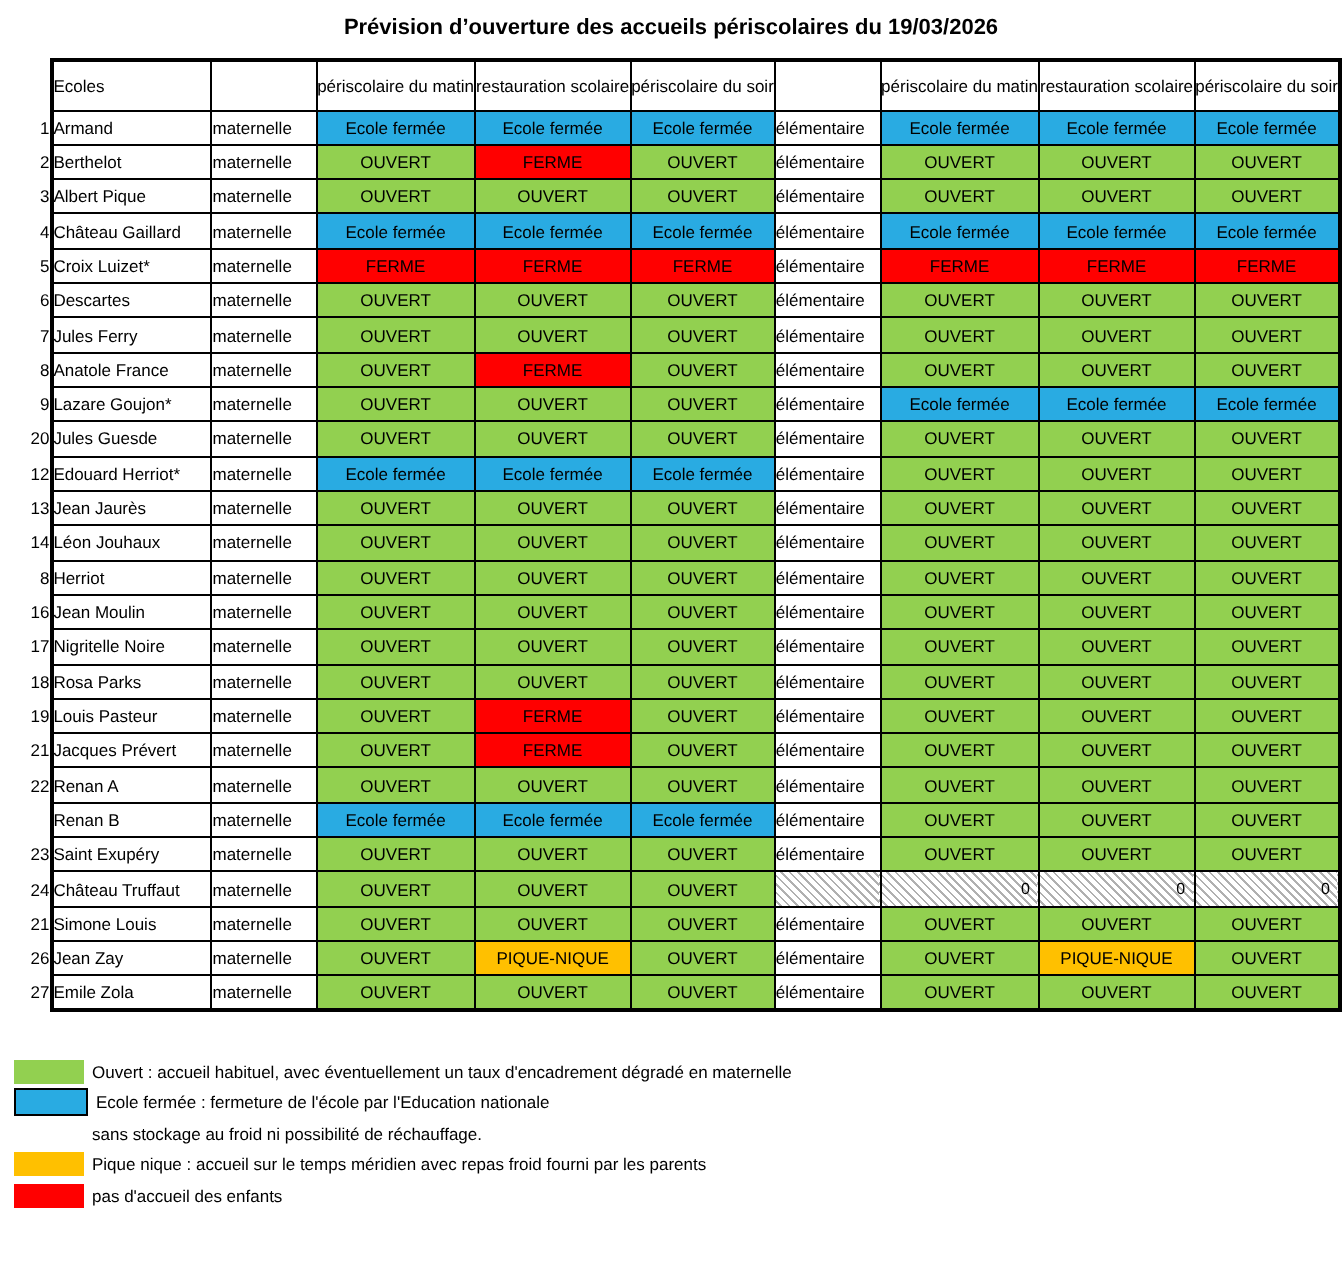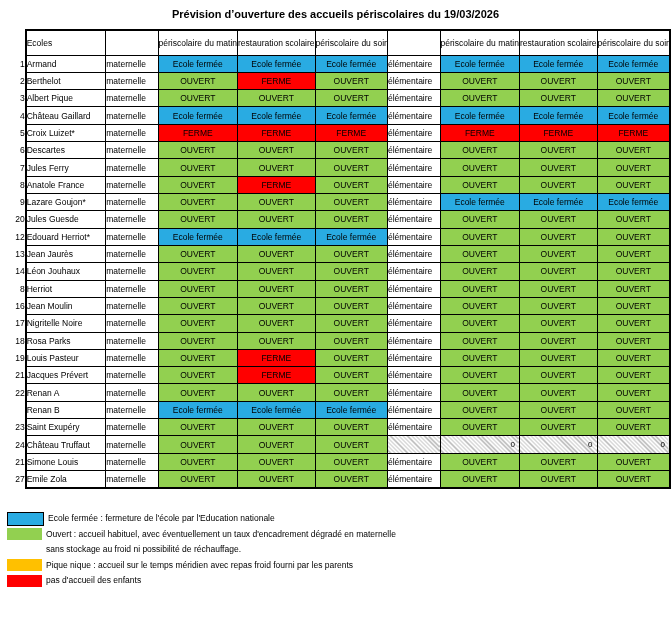--- a/index.html
+++ b/index.html
@@ -358,42 +358,54 @@
           <td class="type">maternelle</td>
           <td class="status" style="background: rgb(146, 208, 80);">OUVERT</td>
           <td class="status" style="background: rgb(146, 208, 80);">OUVERT</td>
           <td class="status" style="background: rgb(146, 208, 80);">OUVERT</td>
           <td class="type">élémentaire</td>
           <td class="status" style="background: rgb(146, 208, 80);">OUVERT</td>
           <td class="status" style="background: rgb(146, 208, 80);">OUVERT</td>
           <td class="status" style="background: rgb(146, 208, 80);">OUVERT</td>
         </tr>
         <tr>
+          <td class="num">26</td>
+          <td class="name">Jean Zay</td>
+          <td class="type">maternelle</td>
+          <td class="status" style="background: rgb(146, 208, 80);">OUVERT</td>
+          <td class="status" style="background: rgb(255, 192, 0);">PIQUE-NIQUE</td>
+          <td class="status" style="background: rgb(146, 208, 80);">OUVERT</td>
+          <td class="type">élémentaire</td>
+          <td class="status" style="background: rgb(146, 208, 80);">OUVERT</td>
+          <td class="status" style="background: rgb(255, 192, 0);">PIQUE-NIQUE</td>
+          <td class="status" style="background: rgb(146, 208, 80);">OUVERT</td>
+        </tr>
+        <tr>
           <td class="num">27</td>
           <td class="name">Emile Zola</td>
           <td class="type">maternelle</td>
           <td class="status" style="background: rgb(146, 208, 80);">OUVERT</td>
           <td class="status" style="background: rgb(146, 208, 80);">OUVERT</td>
           <td class="status" style="background: rgb(146, 208, 80);">OUVERT</td>
           <td class="type">élémentaire</td>
           <td class="status" style="background: rgb(146, 208, 80);">OUVERT</td>
           <td class="status" style="background: rgb(146, 208, 80);">OUVERT</td>
           <td class="status" style="background: rgb(146, 208, 80);">OUVERT</td>
         </tr>
       </tbody>
   </table>
 
   <div class="legend">
+    <div class="legend-row">
+      <span class="legend-swatch" style="background: rgb(146, 208, 80);"></span>
+      <span class="legend-text">Ouvert : accueil habituel, avec éventuellement un taux d'encadrement dégradé en maternelle</span>
+    </div>
     <div class="legend-row">
       <span class="legend-swatch" style="background: rgb(41, 171, 226); border: 1px solid rgb(0, 0, 0);"></span>
       <span class="legend-text">Ecole fermée : fermeture de l'école par l'Education nationale</span>
-    </div>
-    <div class="legend-row">
-      <span class="legend-swatch" style="background: rgb(146, 208, 80);"></span>
-      <span class="legend-text">Ouvert : accueil habituel, avec éventuellement un taux d'encadrement dégradé en maternelle</span>
     </div>
     <div class="legend-row">
       <span class="legend-swatch" style="visibility: hidden;"></span>
       <span class="legend-text">sans stockage au froid ni possibilité de réchauffage.</span>
     </div>
     <div class="legend-row">
       <span class="legend-swatch" style="background: rgb(255, 192, 0);"></span>
       <span class="legend-text">Pique nique : accueil sur le temps méridien avec repas froid fourni par les parents</span>
     </div>
     <div class="legend-row">

